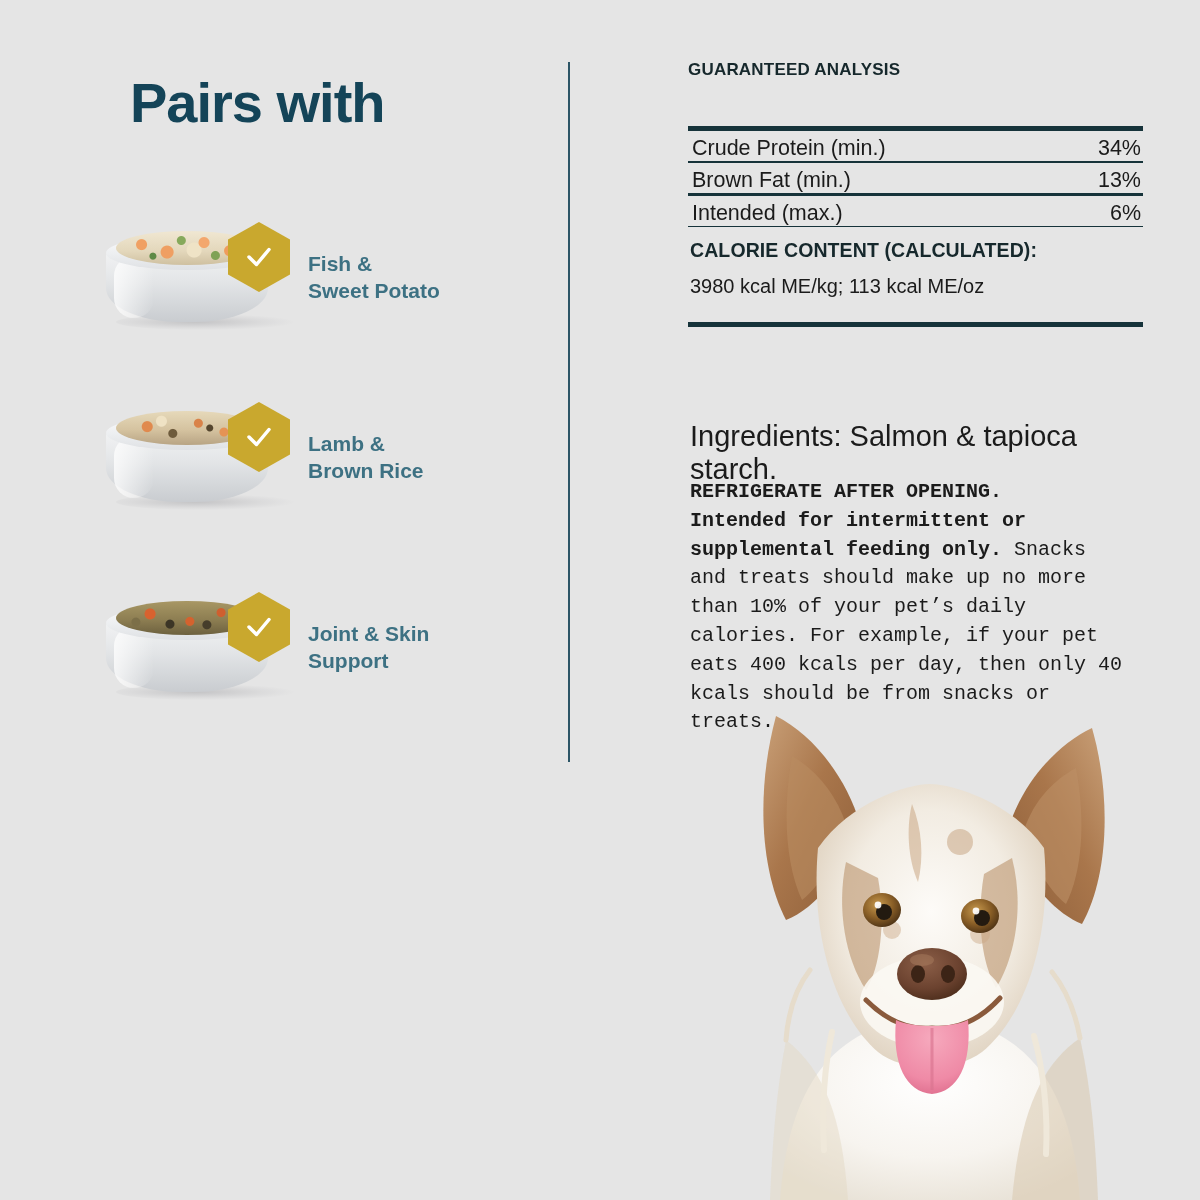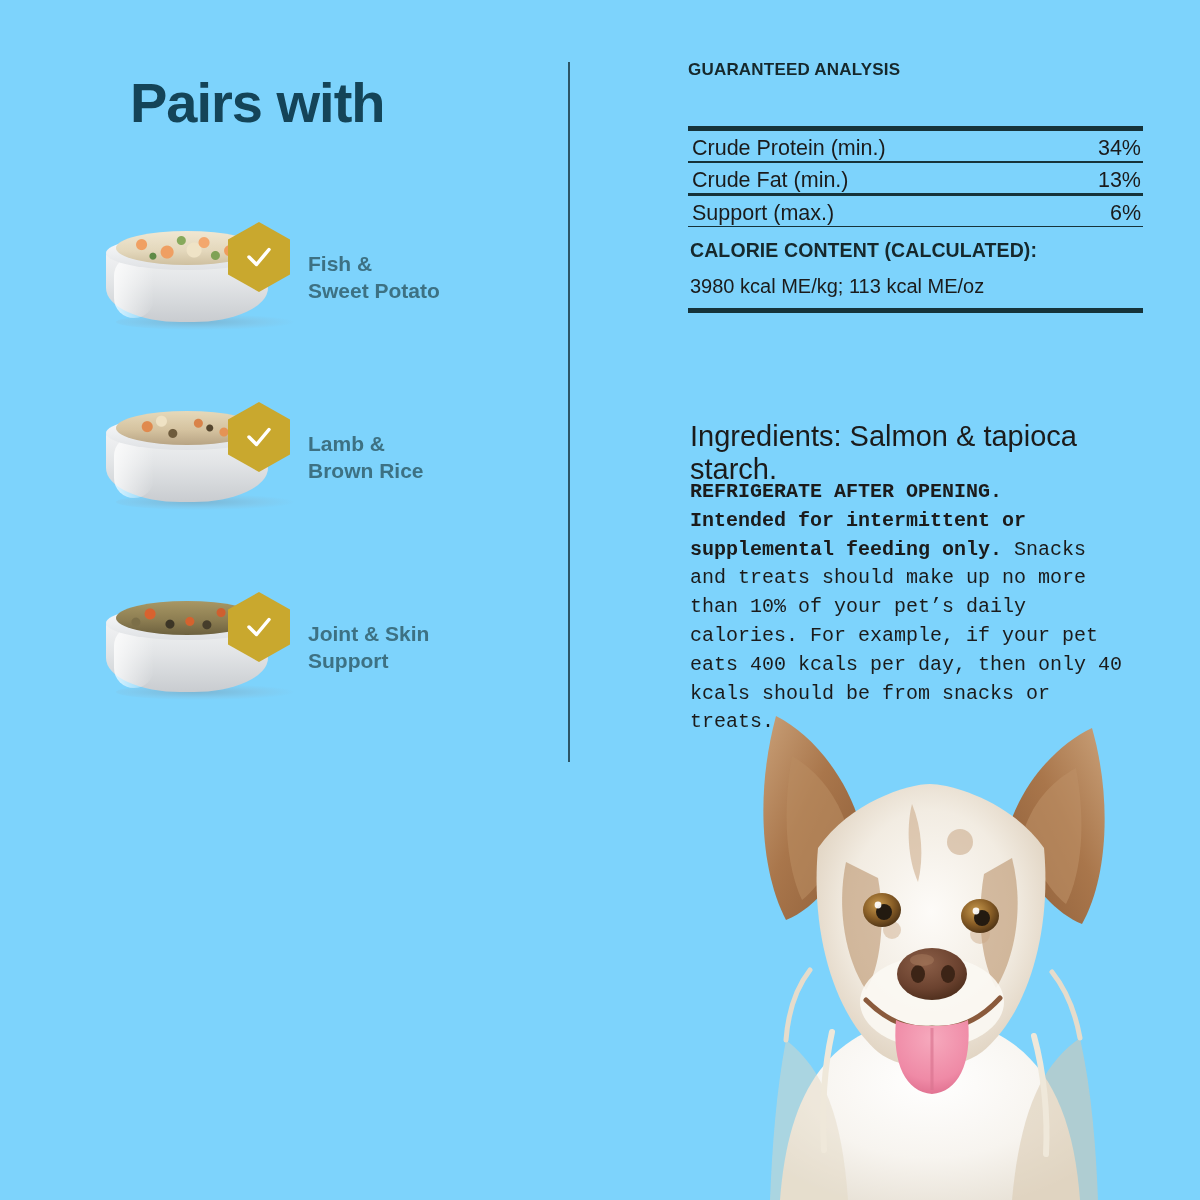--- a/index.html
+++ b/index.html
@@ -2,21 +2,21 @@
 <html><head>
 <meta charset="utf-8">
 <style>
   * { box-sizing: border-box; margin: 0; padding: 0; }
   html, body {
     width: 1200px; height: 1200px;
     background: #ffffff;
     font-family: "Liberation Sans", sans-serif;
     overflow: hidden;
   }
-  .page { position: relative; width: 1200px; height: 1200px; background: #7dd3fc; }
+  .page { position: relative; width: 1200px; height: 1200px; background: #e5e5e5; }
 
   
   .left-col { position: absolute; left: 0; top: 0; width: 560px; height: 1200px; }
 
   .pairs-title {
     position: absolute; left: 130px; top: 74px;
     font-size: 56px; font-weight: bold; letter-spacing: -1px;
     color: #144458; line-height: 1.05;
   }
 
@@ -113,21 +113,21 @@
   .ga-table { position: absolute; left: 0; top: 126px; width: 455px; }
   .rule-thick { height: 5px; background: #16333a; width: 100%; }
   .rule-thin  { height: 1.6px; background: #16333a; width: 100%; }
   .ga-row {
     display: flex; align-items: baseline; justify-content: space-between;
     padding: 5px 2px 0 4px;
   }
   .ga-row .lbl { font-size: 21.5px; color: #1b1b1b; }
   .ga-row .val { font-size: 21.5px; color: #1b1b1b; }
 
-  .calorie-block { padding: 12px 0 10px 2px; }
+  .calorie-block { padding: 12px 0 24px 2px; }
   .calorie-title { font-size: 19.5px; font-weight: bold; color: #16282c; letter-spacing: 0.1px; }
   .calorie-value { font-size: 20px; color: #1b1b1b; margin-top: 13px; }
 
   .ingredients {
     position: absolute; left: 2px; top: 420px; width: 460px;
     font-size: 29px; color: #1b1b1b;
   }
   .feeding {
     position: absolute; left: 2px; top: 478px; width: 438px;
     font-size: 20px; color: #1b1b1b; line-height: 1.44; font-family: Liberation Mono, monospace;
@@ -205,29 +205,29 @@
     <div class="ga-table">
       <div class="rule-thick"></div>
 
       <div class="ga-row">
         <span class="lbl">Crude Protein (min.)</span>
         <span class="val">34%</span>
       </div>
       <div class="rule-thin"></div>
 
       <div class="ga-row">
-        <span class="lbl">Crude Fat (min.)</span>
+        <span class="lbl">Brown Fat (min.)</span>
         <span class="val">13%</span>
       </div>
       <div class="rule-thin"></div>
 
       <div class="rule-thin"></div>
 
       <div class="ga-row">
-        <span class="lbl">Support (max.)</span>
+        <span class="lbl">Intended (max.)</span>
         <span class="val">6%</span>
       </div>
       <div class="rule-thin"></div>
 
       <div class="calorie-block">
         <div class="calorie-title">CALORIE CONTENT (CALCULATED):</div>
         <div class="calorie-value">3980 kcal ME/kg; 113 kcal ME/oz</div>
       </div>
 
       <div class="rule-thick"></div>

